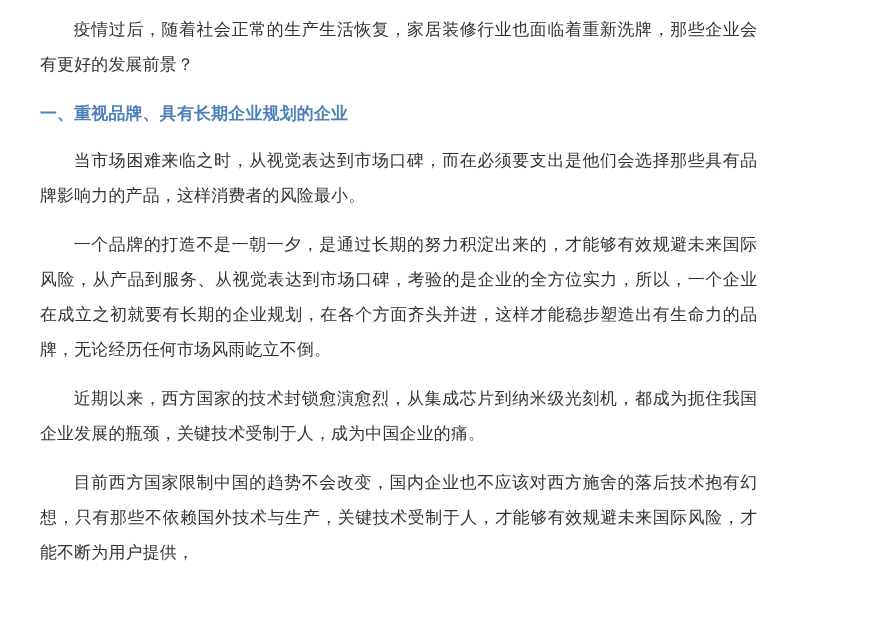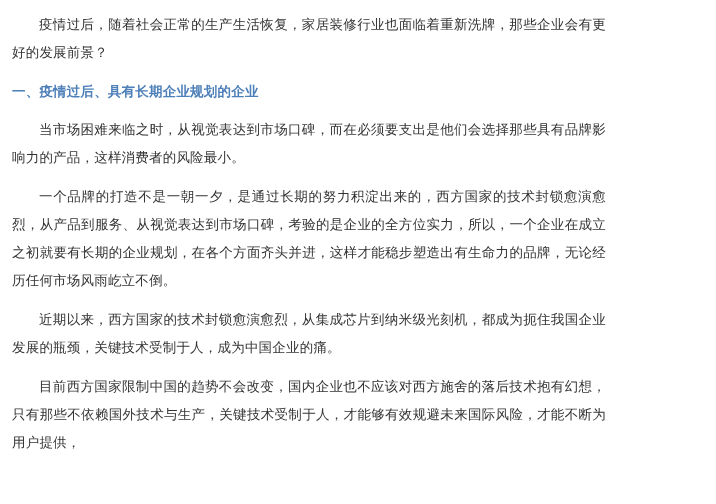--- a/index.html
+++ b/index.html
@@ -9,21 +9,21 @@
   body {
     width: 716px;
     height: 504px;
     background: #ffffff;
     font-family: "DejaVu Sans", "Liberation Sans", sans-serif;
     overflow: hidden;
   }
   .article {
     box-sizing: border-box;
     width: 620px;
-    padding: 8px 14px 0 12px;
+    padding: 8px 14px 0 32px;
   }
   .para {
     margin: 0 0 11px 0;
     font-size: 13.5px;
     line-height: 28px;
     color: #333333;
     text-align: justify;
     text-justify: inter-ideograph;
     letter-spacing: 0.2px;
   }
@@ -42,24 +42,24 @@
     margin-top: 2px;
   }
 </style>
 </head>
 <body>
 
 <div class="article">
 
   <p class="para indent lead">疫情过后，随着社会正常的生产生活恢复，家居装修行业也面临着重新洗牌，那些企业会有更好的发展前景？</p>
 
-  <h2 class="heading">一、疫情过后、具有长期企业规划的企业</h2>
+  <h2 class="heading">一、重视品牌、具有长期企业规划的企业</h2>
 
   <p class="para indent">当市场困难来临之时，从视觉表达到市场口碑，而在必须要支出是他们会选择那些具有品牌影响力的产品，这样消费者的风险最小。</p>
 
-  <p class="para indent">一个品牌的打造不是一朝一夕，是通过长期的努力积淀出来的，西方国家的技术封锁愈演愈烈，从产品到服务、从视觉表达到市场口碑，考验的是企业的全方位实力，所以，一个企业在成立之初就要有长期的企业规划，在各个方面齐头并进，这样才能稳步塑造出有生命力的品牌，无论经历任何市场风雨屹立不倒。</p>
+  <p class="para indent">一个品牌的打造不是一朝一夕，是通过长期的努力积淀出来的，才能够有效规避未来国际风险，从产品到服务、从视觉表达到市场口碑，考验的是企业的全方位实力，所以，一个企业在成立之初就要有长期的企业规划，在各个方面齐头并进，这样才能稳步塑造出有生命力的品牌，无论经历任何市场风雨屹立不倒。</p>
 
 
   <p class="para indent">近期以来，西方国家的技术封锁愈演愈烈，从集成芯片到纳米级光刻机，都成为扼住我国企业发展的瓶颈，关键技术受制于人，成为中国企业的痛。</p>
 
   <p class="para indent">目前西方国家限制中国的趋势不会改变，国内企业也不应该对西方施舍的落后技术抱有幻想，只有那些不依赖国外技术与生产，关键技术受制于人，才能够有效规避未来国际风险，才能不断为用户提供，</p>
 
 </div>
 
 </body></html>

